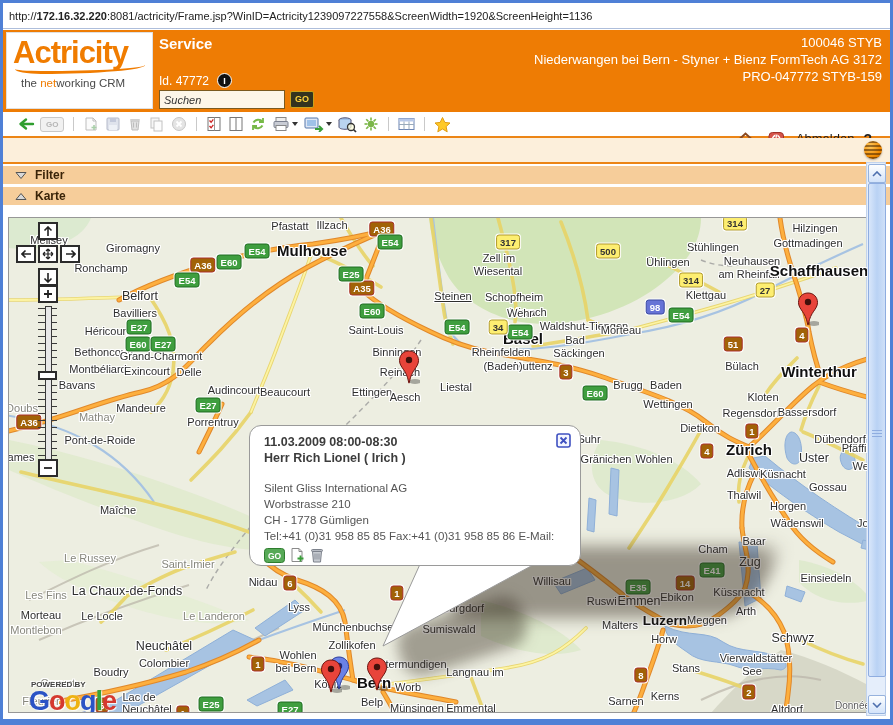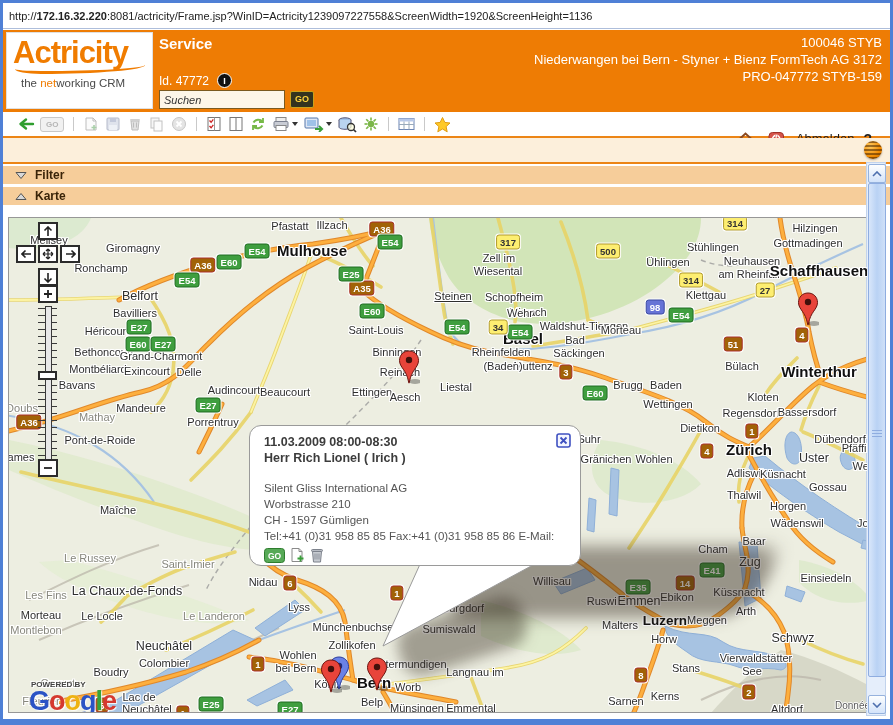--- a/index.html
+++ b/index.html
@@ -621,21 +621,21 @@
       <rect x="411" y="340" width="115" height="8" fill="#fff"></rect>
     </svg>
 
     <div class="bubble">
       <div class="btitle">11.03.2009 08:00-08:30</div>
       <div class="btitle">Herr Rich Lionel ( Irich )</div>
       <div class="bspacer"></div>
       <div id="bubble-lines">
             <div class="bline">Silent Gliss International AG</div>
             <div class="bline">Worbstrasse 210</div>
-            <div class="bline">CH - 1597 Gümligen</div>
+            <div class="bline">CH - 1778 Gümligen</div>
             <div class="bline">Tel:+41 (0)31 958 85 85 Fax:+41 (0)31 958 85 86 E-Mail:</div>
           </div>
       <div class="bicons">
         <span><svg width="21" height="15">
                 <rect x="0.5" y="0.5" width="20" height="14" rx="3" fill="#57aa57" stroke="#2e7d2e"></rect>
                 <text x="10.5" y="11" text-anchor="middle" font-size="8.5" font-weight="bold" fill="#fff" font-family="Liberation Sans, sans-serif">GO</text>
               </svg></span>
         <span><svg width="15" height="16">
                 <path d="M2 1.5 h7 l3 3 v10 h-10 z" fill="#fff" stroke="#8a8a8a"></path>
                 <path d="M9 1.5 v3 h3" fill="none" stroke="#8a8a8a"></path>

